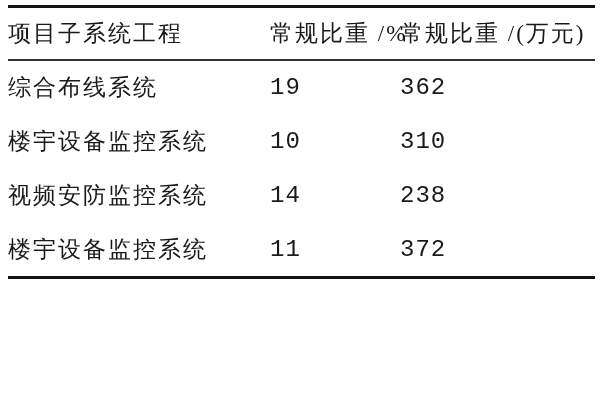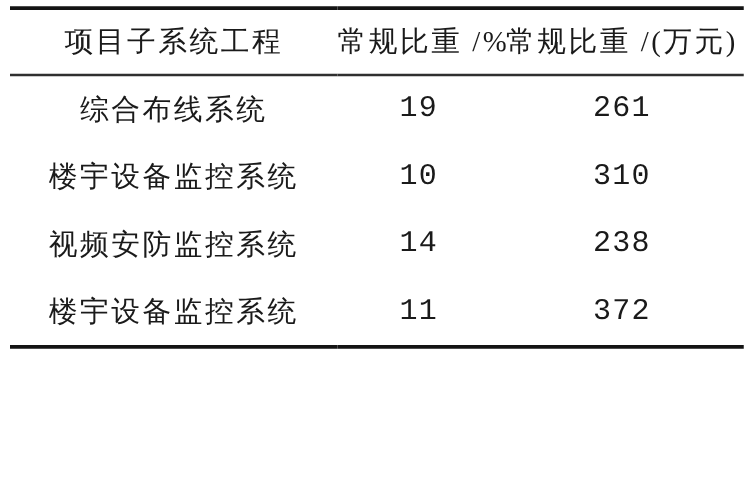--- a/index.html
+++ b/index.html
@@ -30,21 +30,21 @@
   col.c3 { width: 195px; }
   thead tr {
     height: 53px;
     border-bottom: 2px solid #2f2f2f;
   }
   tbody tr {
     height: 54.4px;
     font-family: Liberation Mono, monospace;
   }
   th, td {
-    text-align: center;
+    text-align: left;
     vertical-align: middle;
     font-weight: normal;
     padding: 0;
     white-space: nowrap;
   }
   th {
     font-size: 23px;
     letter-spacing: 2px;
   }
   td.name-cell {
@@ -70,21 +70,21 @@
       <tr>
         <th>项目子系统工程</th>
         <th>常规比重 /%</th>
         <th>常规比重 /(万元)</th>
       </tr>
     </thead>
     <tbody>
       <tr>
         <td class="name-cell">综合布线系统</td>
         <td class="num-cell">19</td>
-        <td class="num-cell">261</td>
+        <td class="num-cell">362</td>
       </tr>
       <tr>
         <td class="name-cell">楼宇设备监控系统</td>
         <td class="num-cell">10</td>
         <td class="num-cell">310</td>
       </tr>
       <tr>
         <td class="name-cell">视频安防监控系统</td>
         <td class="num-cell">14</td>
         <td class="num-cell">238</td>

